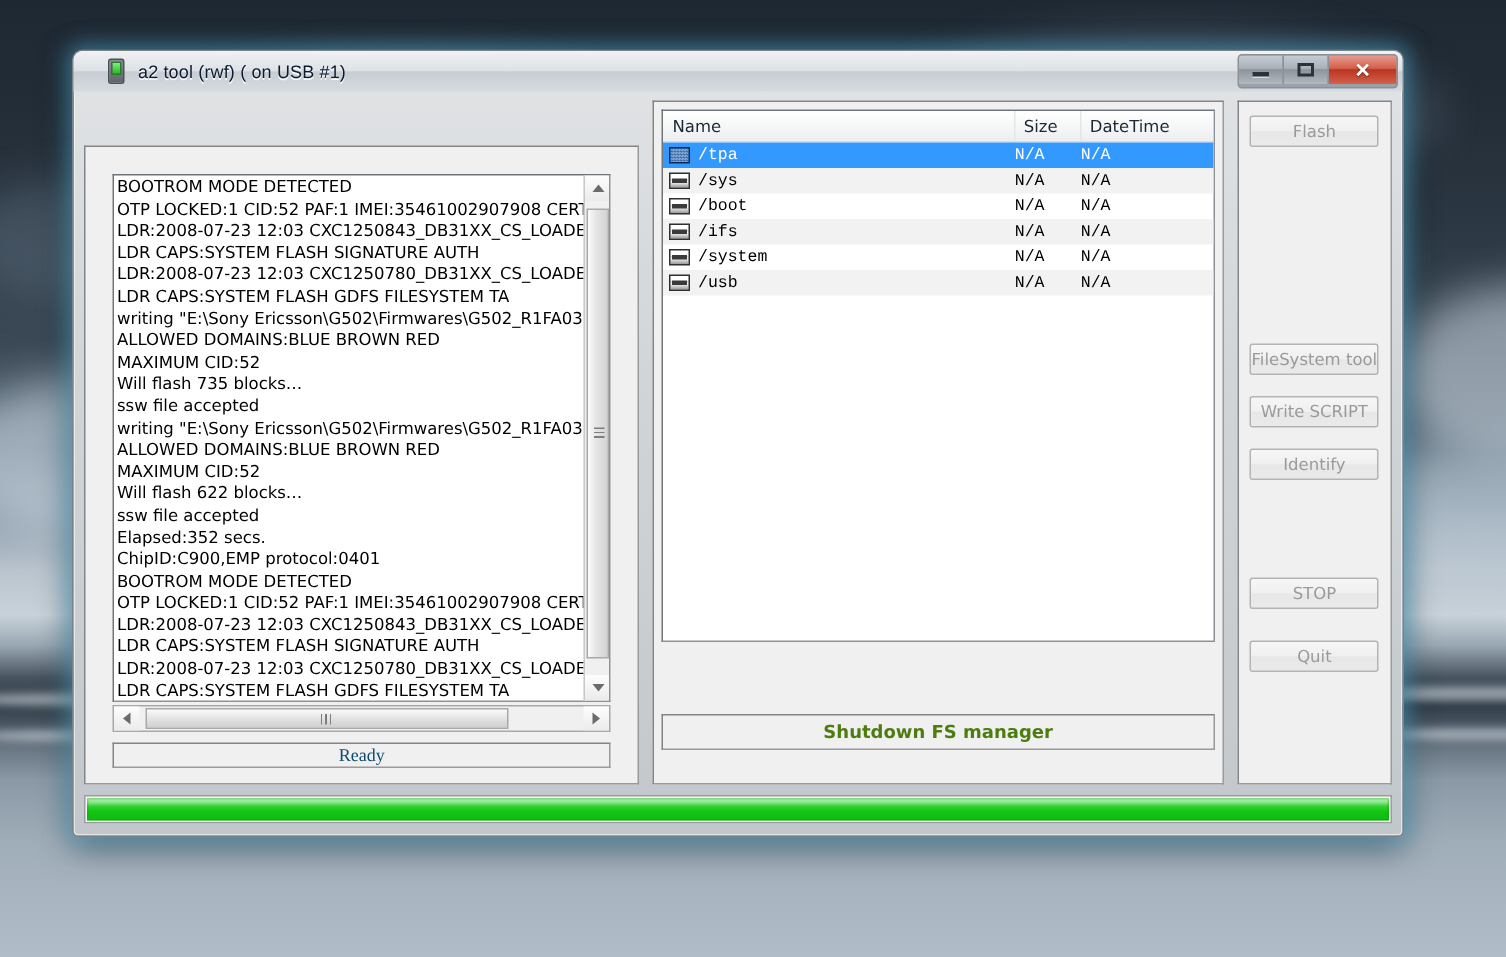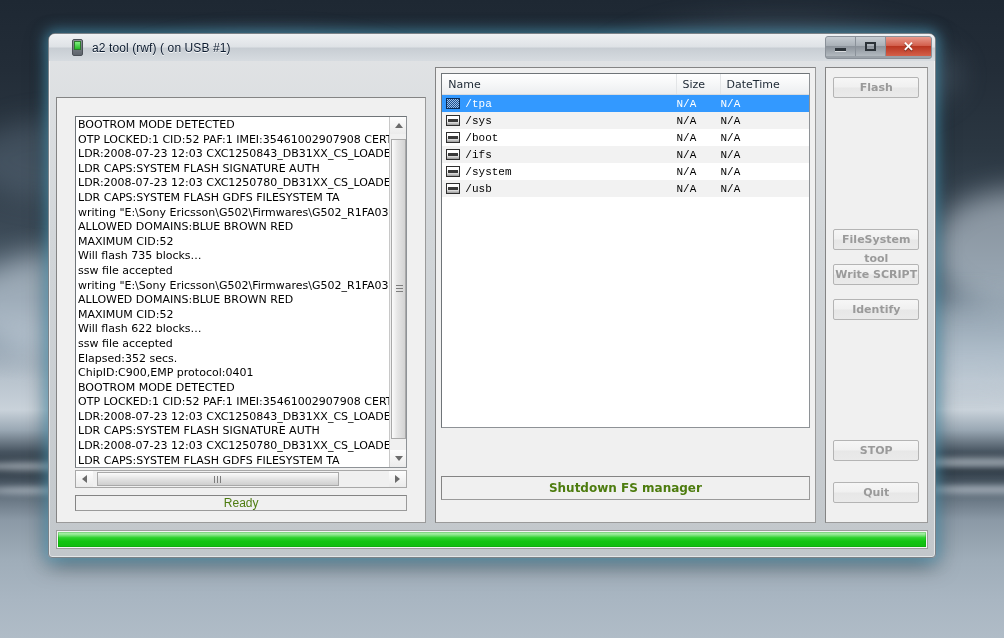--- a/index.html
+++ b/index.html
@@ -273,22 +273,22 @@
   #status-ready {
     margin-top: 7px;
     height: 24px;
     background: #f0f0f0;
     border: 1px solid #9a9a9a;
     border-top-color: #848484;
     border-left-color: #848484;
     box-sizing: border-box;
     display: flex; align-items: center; justify-content: center;
     font-size: 12px;
-    color: #4d7c0f;
-    font-family: Liberation Sans, sans-serif;
+    color: #0c4a6e;
+    font-family: Liberation Serif, serif;
   }
 
   
   #fs-panel {
     width: 382px;
     margin-left: 9px;
     position: relative;
     padding: 5px;
     display: flex;
     flex-direction: column;
@@ -387,27 +387,26 @@
     border: 1px solid #b4b4b4;
     border-radius: 2px;
     box-sizing: border-box;
     font-family: "DejaVu Sans", sans-serif;
     font-size: 11px;
     color: #9a9a9a;
     text-align: center;
     line-height: 19px;
     cursor: default;
     padding: 0;
-    font-weight: bold;
   }
   #btn-flash { margin-top: 2px; }
   #btn-fstool { margin-top: 131px; }
   #btn-script { margin-top: 14px; }
   #btn-identify { margin-top: 14px; }
-  #btn-stop { margin-top: 120px; }
+  #btn-stop { margin-top: 65px; }
   #btn-quit { margin-top: 21px; }
 
   
   #progress-wrap {
     position: absolute;
     left: 7px; right: 7px; bottom: 8px;
     height: 19px;
     background: #f4f4f4;
     border: 1px solid #9d9d9d;
     box-sizing: border-box;

